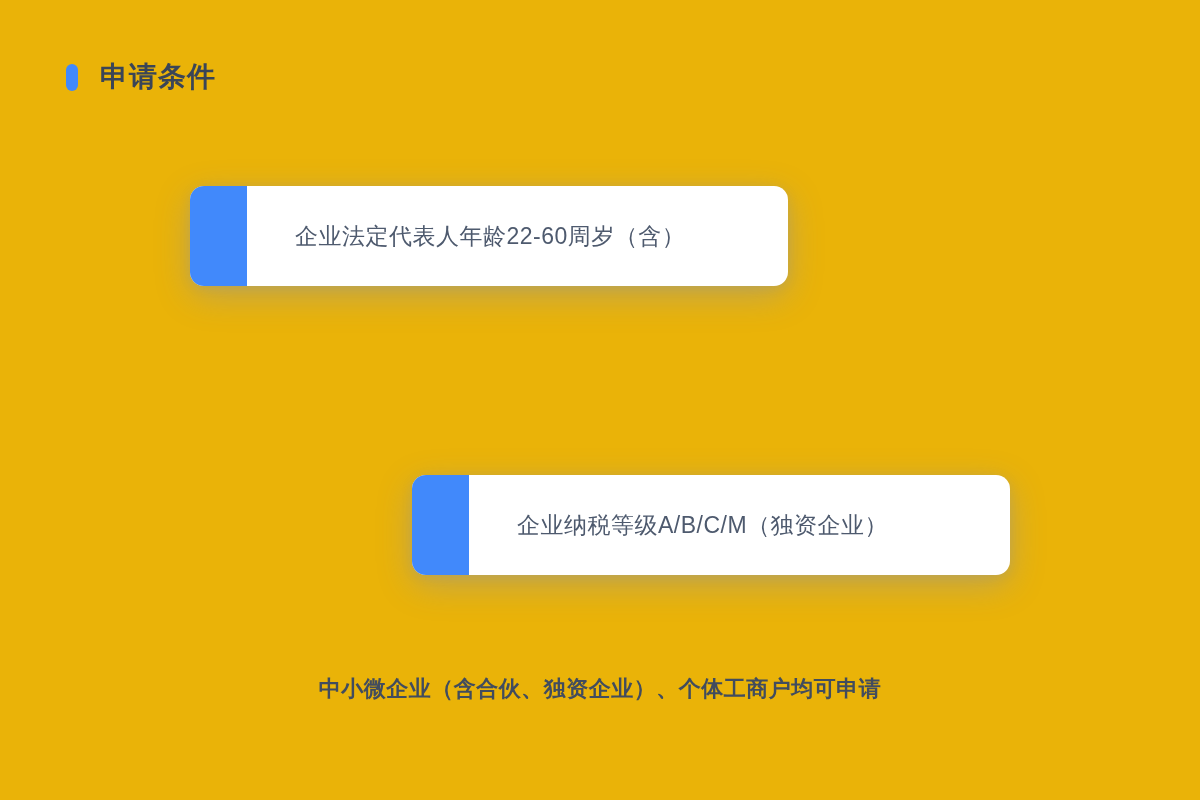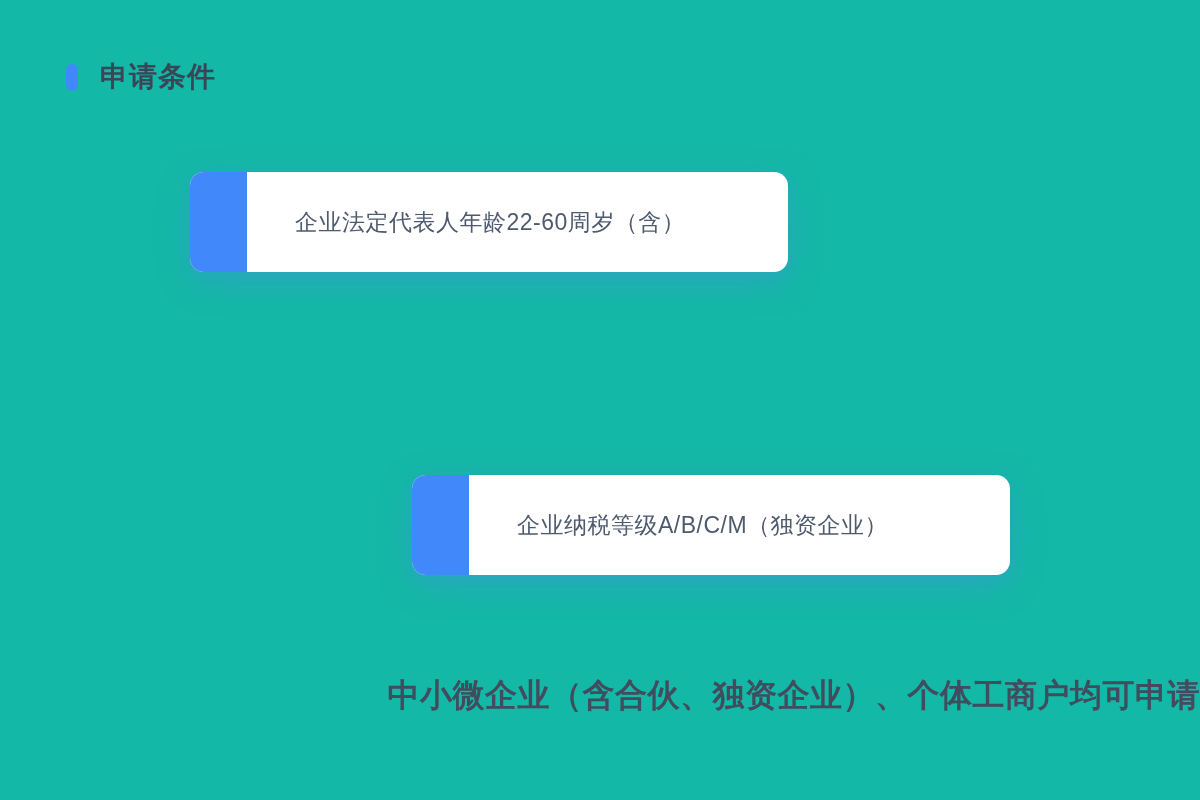--- a/index.html
+++ b/index.html
@@ -4,21 +4,21 @@
 <style>
   * { margin: 0; padding: 0; box-sizing: border-box; }
   html, body { background: #ffffff; }
   body {
     font-family: "Liberation Sans", "DejaVu Sans", sans-serif;
   }
   .stage {
     position: relative;
     width: 1200px;
     height: 800px;
-    background: #14b8a6;
+    background: #eab308;
     overflow: hidden;
   }
   
   .section-header {
     position: absolute;
     left: 66px;
     top: 58px;
     display: flex;
     align-items: center;
   }
@@ -54,31 +54,31 @@
     background: #4189fb;
     flex: 0 0 auto;
   }
   .card-text {
     margin-left: 48px;
     font-size: 23px;
     color: #4e5a6e;
     letter-spacing: 0.5px;
     white-space: nowrap;
   }
-  .card-1 { left: 190px; top: 172px; }
+  .card-1 { left: 190px; top: 186px; }
   .card-2 { left: 302px; top: 321px; }
   .card-3 { left: 412px; top: 475px; }
   
   .footer-note {
     position: absolute;
     left: 0;
     top: 674px;
     width: 1200px;
-    text-align: right;
-    font-size: 32px;
+    text-align: center;
+    font-size: 22px;
     font-weight: bold;
     color: #414c5e;
     letter-spacing: 0.5px;
   }
 </style>
 </head>
 <body>
 
 <div class="stage">
 

